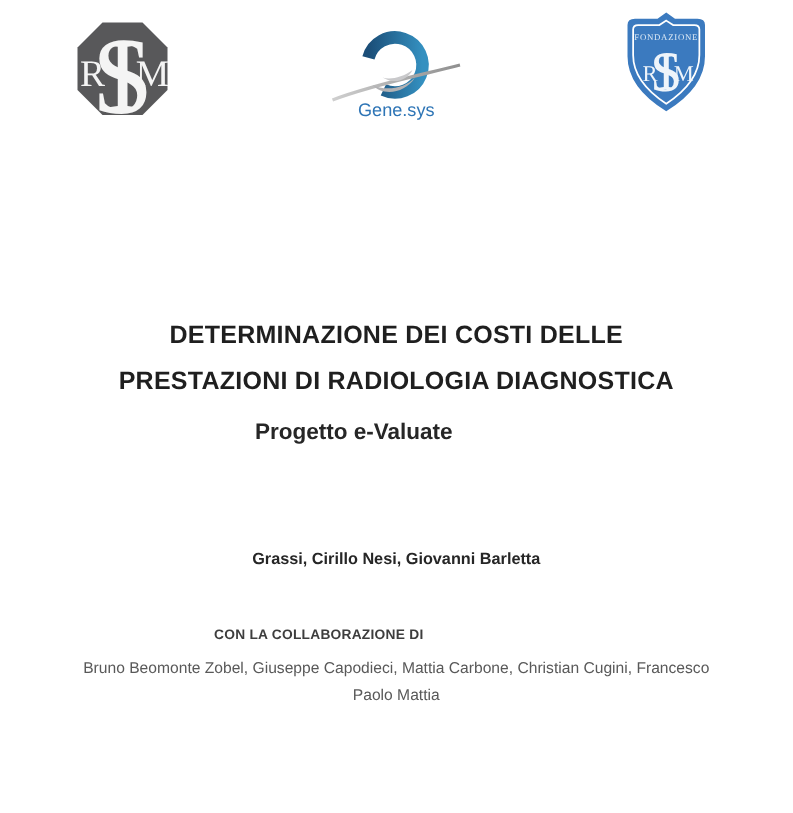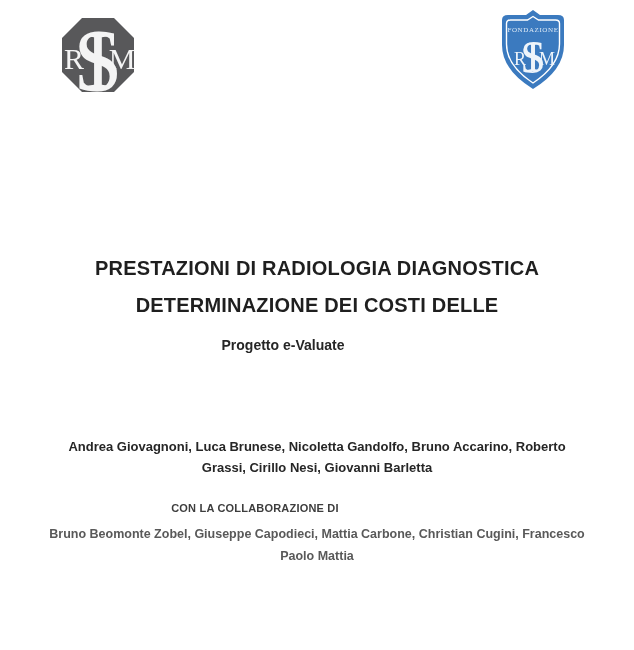--- a/index.html
+++ b/index.html
@@ -16,76 +16,94 @@
   .logo-shield{left:496px;top:9px;width:74px;height:81px;}
 
   .title-block{
     position:absolute;left:0;top:250px;width:634px;
     text-align:center;color:#1f1f1f;
     font-weight:bold;font-size:20px;line-height:37px;letter-spacing:0.2px;
   }
   .subtitle{
     position:absolute;left:0;top:335px;width:566px;
     text-align:center;color:#262626;
-    font-weight:bold;font-size:14px;line-height:20px;
+    font-weight:bold;font-size:18px;line-height:20px;
   }
   .authors{
     position:absolute;left:47px;top:436px;width:540px;
     text-align:center;color:#262626;
     font-weight:bold;font-size:13px;line-height:21px;
   }
   .collab-heading{
     position:absolute;left:0;top:500px;width:510px;
     text-align:center;color:#3d3d3d;
     font-weight:600;font-size:11px;line-height:16px;letter-spacing:0.2px;
   }
   .collab-names{
     position:absolute;left:37px;top:524px;width:560px;
     text-align:center;color:#595959;
-    font-weight:bold;font-size:12.5px;line-height:21.5px;
+    font-weight:normal;font-size:12.5px;line-height:21.5px;
   }
   .serif{font-family:"Liberation Serif",serif;}
 </style>
 </head>
 <body>
 
 <div class="page">
 
   <div class="logo logo-sirm">
     <svg width="74" height="78" viewBox="0 0 74 78" xmlns="http://www.w3.org/2000/svg">
       <polygon points="21,3 53,3 73,23 73,57 53,77 21,77 1,57 1,23" fill="#58585a"></polygon>
       <text class="serif" x="37" y="75" font-family="Liberation Serif, serif" font-size="88" fill="#f4f4f4" text-anchor="middle">S</text>
       <text class="serif" x="37" y="73" font-family="Liberation Serif, serif" font-size="82" fill="#f4f4f4" text-anchor="middle">I</text>
       <text class="serif" x="13" y="54" font-family="Liberation Serif, serif" font-size="30" fill="#f4f4f4" text-anchor="middle">R</text>
       <text class="serif" x="61" y="54" font-family="Liberation Serif, serif" font-size="30" fill="#f4f4f4" text-anchor="middle">M</text>
     </svg>
   </div>
 
+  <div class="logo logo-genesys">
+    <svg width="110" height="80" viewBox="0 0 110 80" xmlns="http://www.w3.org/2000/svg">
+      <defs>
+        <linearGradient id="gsBlue" x1="0" y1="0" x2="1" y2="0">
+          <stop offset="0" stop-color="#1b4e78"></stop>
+          <stop offset="1" stop-color="#3490c0"></stop>
+        </linearGradient>
+        <linearGradient id="gsSilver" x1="0" y1="0" x2="1" y2="0">
+          <stop offset="0" stop-color="#cfcfcf"></stop>
+          <stop offset="1" stop-color="#8f8f8f"></stop>
+        </linearGradient>
+      </defs>
+      <path d="M 32.75 28.3 A 22 22 0 1 1 44.7 53.9" fill="none" stroke="url(#gsBlue)" stroke-width="10"></path>
+      <path d="M 4 62 C 35 50 75 42 106 34" fill="none" stroke="url(#gsSilver)" stroke-width="2.5"></path>
+      <path d="M 36 50 C 44 59 62 57 70 44 C 62 53 46 55 36 50 Z" fill="#b2b2b4"></path>
+      <path d="M 44 44 C 54 50 64 46 68 38 C 60 44 50 46 44 44 Z" fill="#c9c9cb"></path>
+      <text x="55" y="75" font-family="Liberation Sans, sans-serif" font-size="14.5" fill="#2e75b6" text-anchor="middle">Gene.sys</text>
+    </svg>
+  </div>
 
   <div class="logo logo-shield">
     <svg width="74" height="81" viewBox="0 0 74 81" xmlns="http://www.w3.org/2000/svg">
       <path d="M 37 1 L 44 6 L 62 6 Q 68 6 68 11 L 68 36 Q 68 61 37 80 Q 6 61 6 36 L 6 11 Q 6 6 12 6 L 30 6 Z" fill="#3b7abf"></path>
       <path d="M 37 7.5 L 42.5 11 L 59.5 11 Q 63.5 11 63.5 14.5 L 63.5 35 Q 63.5 56.5 37 74 Q 10.5 56.5 10.5 35 L 10.5 14.5 Q 10.5 11 14.5 11 L 31.5 11 Z" fill="none" stroke="#ffffff" stroke-width="1.4"></path>
       <text class="serif" x="37" y="23" font-family="Liberation Serif, serif" font-size="7" fill="#ddeaf6" letter-spacing="0.6" text-anchor="middle">FONDAZIONE</text>
       <text class="serif" x="37" y="64" font-family="Liberation Serif, serif" font-size="46" fill="#eef4fa" text-anchor="middle">S</text>
       <text class="serif" x="37" y="62" font-family="Liberation Serif, serif" font-size="42" fill="#eef4fa" text-anchor="middle">I</text>
       <text class="serif" x="24" y="56" font-family="Liberation Serif, serif" font-size="18" fill="#eef4fa" text-anchor="middle">R</text>
       <text class="serif" x="51" y="56" font-family="Liberation Serif, serif" font-size="18" fill="#eef4fa" text-anchor="middle">M</text>
     </svg>
   </div>
 
   <div class="title-block">
+    <div>DETERMINAZIONE DEI COSTI DELLE</div>
     <div>PRESTAZIONI DI RADIOLOGIA DIAGNOSTICA</div>
-    <div>DETERMINAZIONE DEI COSTI DELLE</div>
   </div>
 
   <div class="subtitle">Progetto e-Valuate</div>
 
   <div class="authors">
-    <div>Andrea Giovagnoni, Luca Brunese, Nicoletta Gandolfo, Bruno Accarino, Roberto</div>
     <div>Grassi, Cirillo Nesi, Giovanni Barletta</div>
   </div>
 
   <div class="collab-heading">CON LA COLLABORAZIONE DI</div>
   <div class="collab-names">
     <div>Bruno Beomonte Zobel, Giuseppe Capodieci, Mattia Carbone, Christian Cugini, Francesco</div>
     <div>Paolo Mattia</div>
   </div>
 
 </div>

